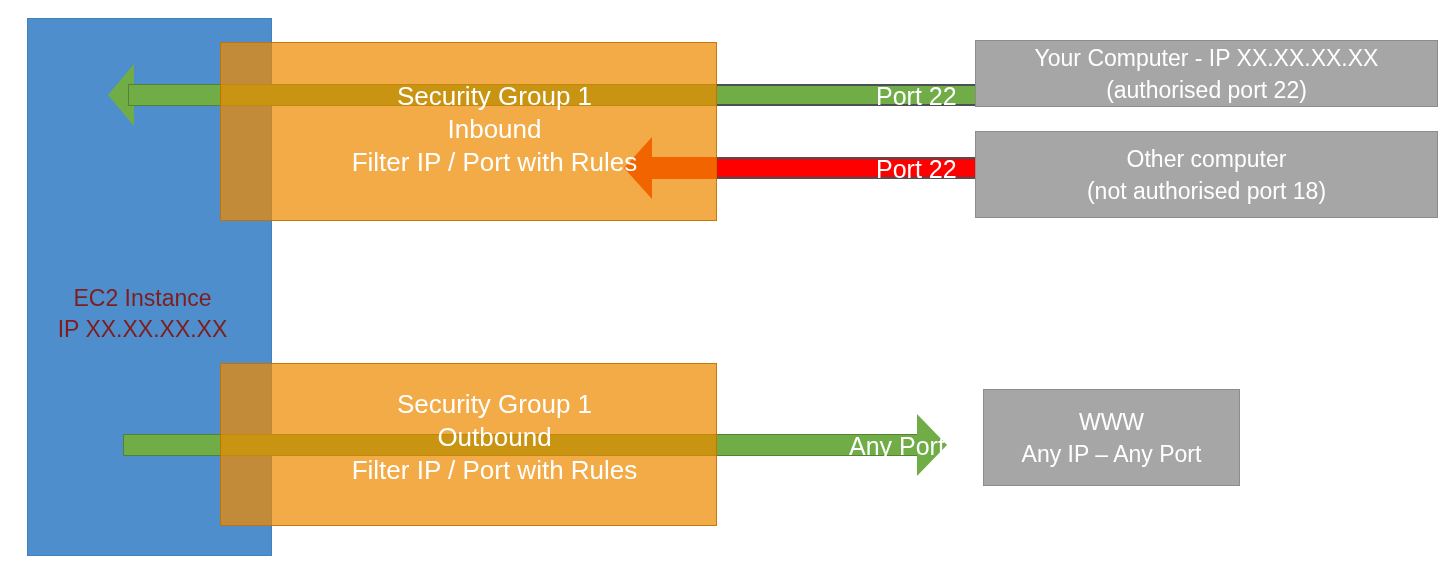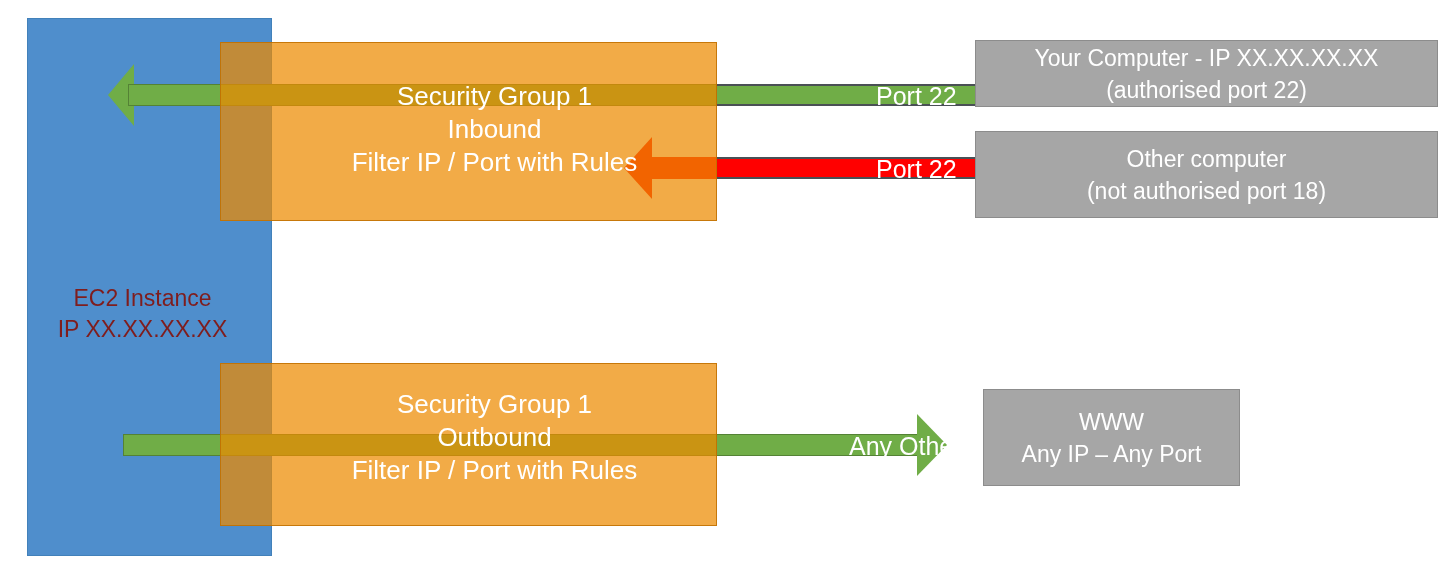--- a/index.html
+++ b/index.html
@@ -222,21 +222,21 @@
 Filter IP / Port with Rules</div>
   <div class="sg-text sg-text-outbound">Security Group 1
 Outbound
 Filter IP / Port with Rules</div>
 
   <div class="ec2-label">EC2 Instance
 IP XX.XX.XX.XX</div>
 
   <div class="bar-label label-port22-green">Port 22</div>
   <div class="bar-label label-port22-red">Port 22</div>
-  <div class="bar-label label-anyport">Any Other</div>
+  <div class="bar-label label-anyport">Any Port</div>
 
   <div class="grey-box grey-your-computer">Your Computer - IP XX.XX.XX.XX
 (authorised port 22)</div>
   <div class="grey-box grey-other-computer">Other computer
 (not authorised port 18)</div>
   <div class="grey-box grey-www">WWW
 Any IP – Any Port</div>
 
 </div>
 

